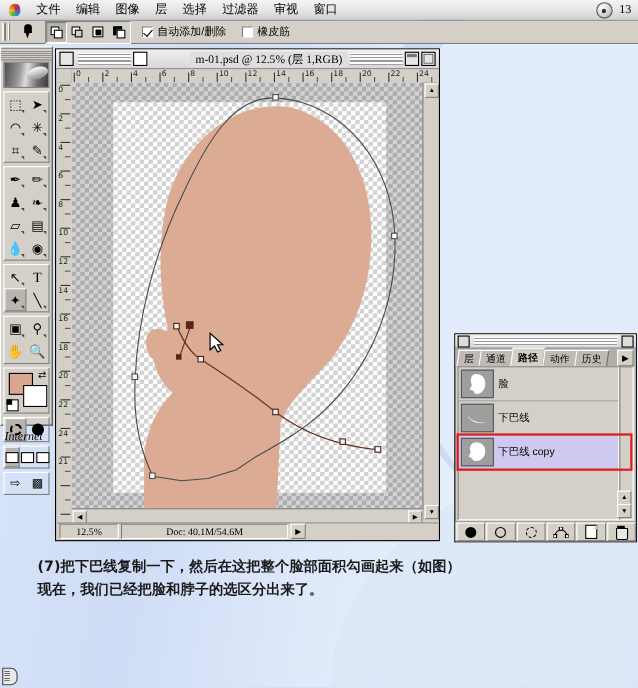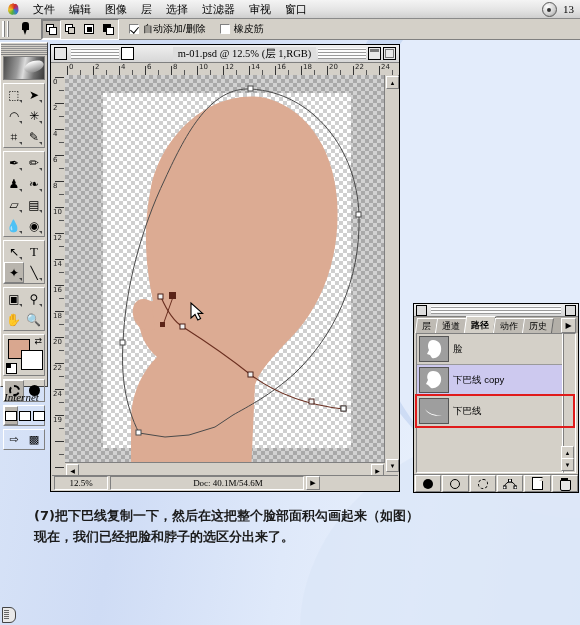--- a/index.html
+++ b/index.html
@@ -154,21 +154,21 @@
   #hscroll{position:absolute;left:14px;bottom:15px;height:13px;right:14px;background:#d4d0c8;border-top:1px solid #808080;}
   .sb-arrow{width:11px;height:11px;border:1px solid #808080;border-left-color:#fff;border-top-color:#fff;
     background:#d4d0c8;display:flex;align-items:center;justify-content:center;font-size:6px;margin:1px;}
   #statusbar{position:absolute;left:1px;bottom:1px;right:1px;height:14px;display:flex;
     background:#d4d0c8;border-top:1px solid #808080;}
   #zoomfield{width:52px;height:12px;border:1px solid #808080;border-right-color:#fff;border-bottom-color:#fff;
     background:#d4d0c8;font-size:9px;display:flex;align-items:center;justify-content:center;
     font-family:"Liberation Serif",serif;margin-left:2px;}
   #docinfo{flex:0 0 150px;height:12px;border:1px solid #808080;border-right-color:#fff;border-bottom-color:#fff;
     background:#d4d0c8;font-size:9px;display:flex;align-items:center;justify-content:center;
-    font-family:"Liberation Serif",serif;margin-left:2px;padding-left:42px;}
+    font-family:"Liberation Serif",serif;margin-left:2px;}
   #statusarrow{width:12px;height:12px;border:1px solid #fff;border-right-color:#808080;border-bottom-color:#808080;
     background:#d4d0c8;display:flex;align-items:center;justify-content:center;font-size:7px;margin-left:2px;}
   #statusrest{flex:1;height:12px;margin-left:2px;margin-right:2px;background:#d4d0c8;}
 
   
   #palette{position:absolute;left:413px;top:303px;width:166px;height:190px;
     background:#d4d0c8;border:1px solid #000;box-sizing:border-box;}
   #pal-title{height:12px;display:flex;align-items:center;
     background:linear-gradient(180deg,#efefef,#d7d7d7);border-bottom:1px solid #808080;}
   .pal-tbar-lines{flex:1;height:8px;margin:0 2px;
@@ -500,21 +500,21 @@
       <div class="vr-major" style="top: 262px;"></div>
       <div class="vr-lbl" style="top: 263px;">20</div>
       <div class="vr-tick" style="top: 275px;"></div>
       <div class="vr-major" style="top: 288px;"></div>
       <div class="vr-lbl" style="top: 289px;">22</div>
       <div class="vr-tick" style="top: 301px;"></div>
       <div class="vr-major" style="top: 314px;"></div>
       <div class="vr-lbl" style="top: 315px;">24</div>
       <div class="vr-tick" style="top: 327px;"></div>
       <div class="vr-major" style="top: 340px;"></div>
-      <div class="vr-lbl" style="top: 341px;">19</div>
+      <div class="vr-lbl" style="top: 341px;">21</div>
       <div class="vr-tick" style="top: 353px;"></div>
       <div class="vr-major" style="top: 366px;"></div>
       <div class="vr-tick" style="top: 379px;"></div>
       <div class="vr-major" style="top: 392px;"></div>
     </div>
 
   <div id="canvaswrap">
     <div id="checker-outer"></div>
     <div id="checker-inner"></div>
 
@@ -617,38 +617,38 @@
     <div class="pal-row">
       <div class="pal-thumb">
         <svg width="26" height="22" viewBox="0 0 26 22">
           <rect width="26" height="22" fill="#9e9e9e"></rect>
           <path d="M12 2 C18 2 21 7 20 13 C19 18 15 21 11 20 L9 17 L6 16 L8 12 C6 8 7 2 12 2 Z" fill="#fff"></path>
         </svg>
       </div>
       <div class="pal-name">脸</div>
     </div>
 
+    <div class="pal-row">
+      <div class="pal-thumb">
+        <svg width="26" height="22" viewBox="0 0 26 22">
+          <rect width="26" height="22" fill="#9e9e9e"></rect>
+          <path d="M4 9 C8 14 15 16 22 15 C15 17 7 15 4 9 Z" fill="#fff"></path>
+        </svg>
+      </div>
+      <div class="pal-name">下巴线</div>
+    </div>
+
     <div class="pal-row selected">
       <div class="pal-thumb">
         <svg width="26" height="22" viewBox="0 0 26 22">
           <rect width="26" height="22" fill="#9e9e9e"></rect>
           <path d="M12 2 C18 2 21 7 20 12 C19 17 14 20 10 19 L7 16 L5 15 L7 11 C5 7 7 2 12 2 Z" fill="#fff"></path>
         </svg>
       </div>
       <div class="pal-name">下巴线 copy</div>
-    </div>
-
-    <div class="pal-row">
-      <div class="pal-thumb">
-        <svg width="26" height="22" viewBox="0 0 26 22">
-          <rect width="26" height="22" fill="#9e9e9e"></rect>
-          <path d="M4 9 C8 14 15 16 22 15 C15 17 7 15 4 9 Z" fill="#fff"></path>
-        </svg>
-      </div>
-      <div class="pal-name">下巴线</div>
     </div>
   </div>
 
   <div id="pal-scroll">
     <div class="sb-arrow" style="position:absolute;right:0;bottom:12px;">▲</div>
     <div class="sb-arrow" style="position:absolute;right:0;bottom:0;">▼</div>
   </div>
 
   <div id="pal-highlight"></div>
 

